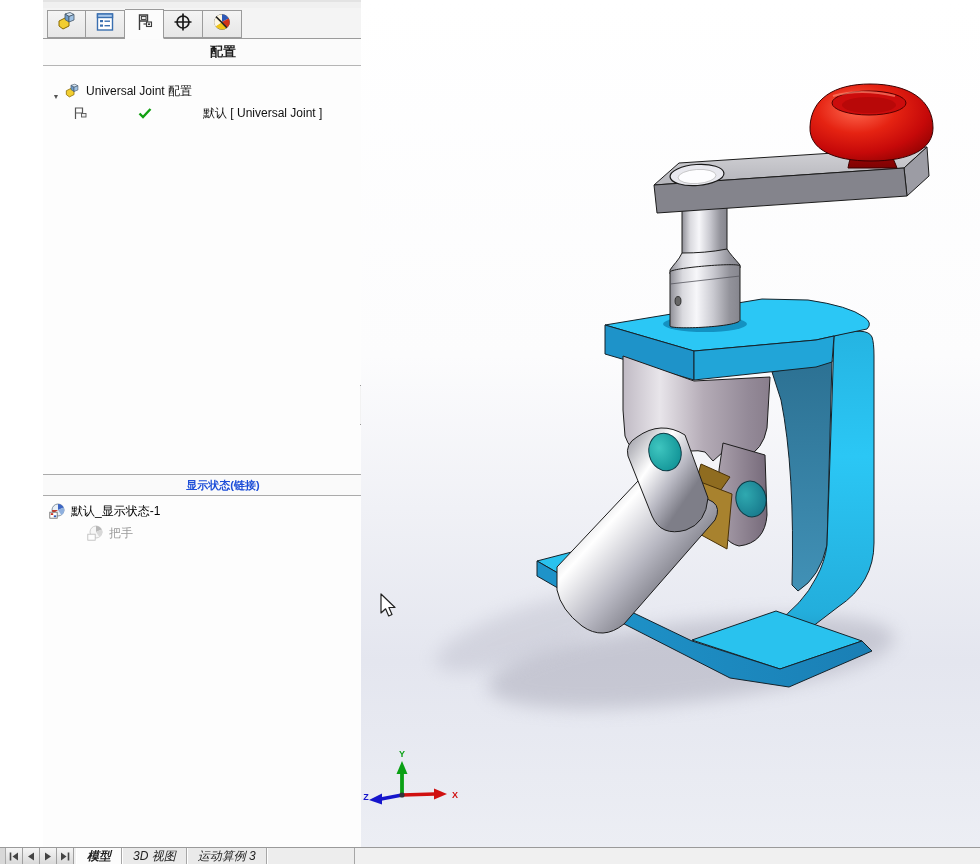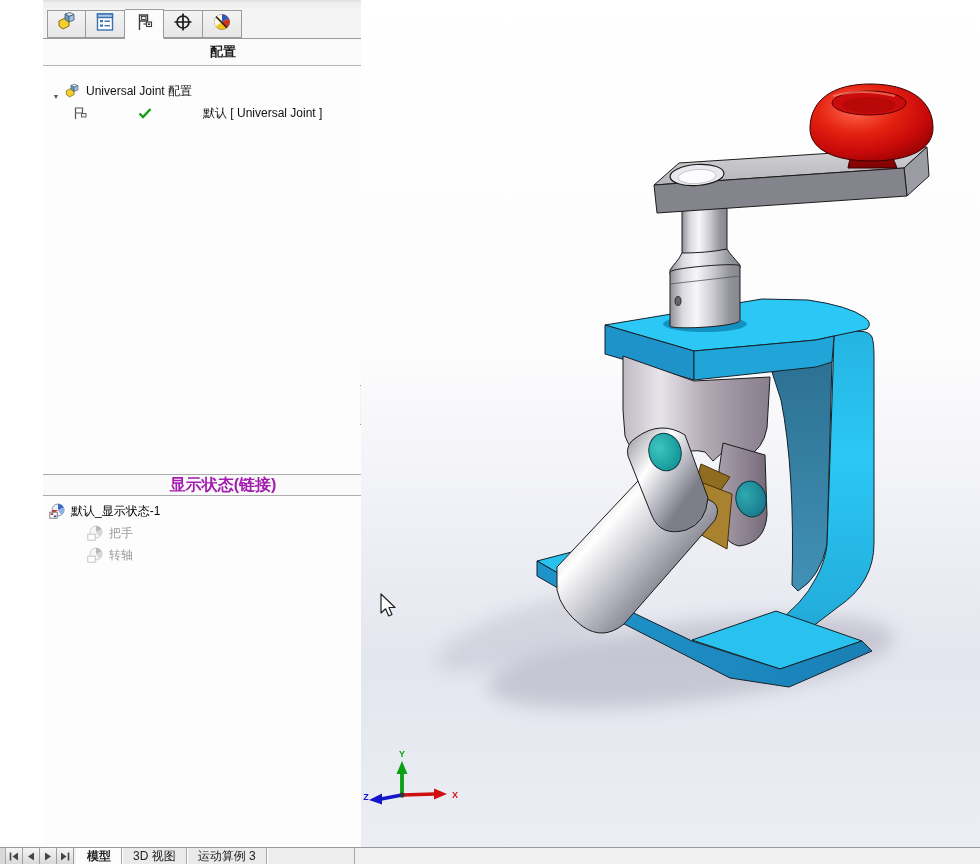--- a/index.html
+++ b/index.html
@@ -17,22 +17,22 @@
     justify-content:center;box-sizing:border-box;}
   .mtab:first-child{border-left-width:1px;}
   .mtab.sel{background:#FCFCFC;border-bottom:1px solid #FCFCFC;height:30px;margin-bottom:-1px;}
   .panel-header{height:26px;line-height:26px;text-align:center;font-size:13px;
     font-weight:bold;color:#1C1C1C;background:#FBFBFB;border-bottom:1px solid #B5B5B5;}
   .tree{padding-top:12px;}
   .trow{display:flex;align-items:flex-end;height:22px;font-size:12px;color:#101010;}
   .trow .arrow{width:14px;text-align:center;font-size:7px;color:#555;margin-left:6px;}
   .trow .ticon{width:19px;height:17px;flex:0 0 auto;margin-right:4px;}
   .trow.child{padding-left:28px;gap:43px;}
-  .ds-header{margin-top:0;height:20px;line-height:20px;text-align:center;font-size:16px;
-    font-weight:bold;color:#a21caf;background:#FAFAFA;border-top:1px solid #ABABAB;
+  .ds-header{margin-top:0;height:20px;line-height:20px;text-align:center;font-size:11px;
+    font-weight:bold;color:#1d4ed8;background:#FAFAFA;border-top:1px solid #ABABAB;
     border-bottom:1px solid #ABABAB;}
   .ds-list{padding-top:4px;}
   .dsrow{display:flex;align-items:center;height:22px;font-size:12px;color:#000000;padding-left:6px;}
   .dsrow .ds-ic{width:17px;height:16px;margin-right:5px;flex:0 0 auto;}
   .dsrow.muted{color:#9B9B9B;padding-left:44px;}
   .dsrow.muted .ds-ic{filter:grayscale(1);opacity:.45;}
 
   
   .splitter{position:absolute;left:360px;top:385px;width:11px;height:40px;
     background:#F2F2F2;border:1px solid #9A9A9A;border-left:none;
@@ -48,21 +48,21 @@
 
   
   .bottombar{position:absolute;left:0;top:847px;width:980px;height:17px;
     background:#F0F0F0;border-top:1px solid #9A9A9A;box-sizing:border-box;
     display:flex;align-items:stretch;font-size:12px;}
   .corner-sq{width:5px;background:#D8D8D8;border-right:1px solid #ABABAB;}
   .navbtn{width:16px;display:flex;align-items:center;justify-content:center;
     background:linear-gradient(#F5F5F5,#D9D9D9);border-right:1px solid #9F9F9F;cursor:default;}
   .btabs{display:flex;margin-left:2px;}
   .btab{padding:0 10px;line-height:16px;color:#222;background:#EAEAEA;
-    border-right:1px solid #A6A6A6;border-left:1px solid #FFF;white-space:nowrap;}
+    border-right:1px solid #A6A6A6;border-left:1px solid #FFF;white-space:nowrap;font-style:italic;}
   .btab.active{background:#FCFCFC;font-weight:bold;}
   .btab.stub{width:66px;background:#EDEDED;}
 </style>
 </head>
 <body>
 
 <div class="app">
 
   <div class="left-panel">
     <div class="panel-topstrip"></div>
@@ -175,31 +175,20 @@
       <div class="dsrow muted">
         <span class="ds-ic">
           <svg width="17" height="16" viewBox="0 0 17 16">
             <circle cx="9" cy="7" r="6" fill="#EAF0F6" stroke="#7A8A99" stroke-width="0.9"></circle>
             <path d="M9,7 L9,1 A6,6 0 0 1 14.6,4.6 Z" fill="#3C66C4"></path>
             <path d="M9,7 L14.6,4.6 A6,6 0 0 1 12.5,12.2 Z" fill="#8FB0DE"></path>
             <rect x="0.8" y="9.2" width="7.4" height="6" fill="#FFF" stroke="#666" stroke-width="0.8"></rect>
           </svg>
         </span>
         <span>把手</span>
-      </div>
-      <div class="dsrow muted">
-        <span class="ds-ic">
-          <svg width="17" height="16" viewBox="0 0 17 16">
-            <circle cx="9" cy="7" r="6" fill="#EAF0F6" stroke="#7A8A99" stroke-width="0.9"></circle>
-            <path d="M9,7 L9,1 A6,6 0 0 1 14.6,4.6 Z" fill="#3C66C4"></path>
-            <path d="M9,7 L14.6,4.6 A6,6 0 0 1 12.5,12.2 Z" fill="#8FB0DE"></path>
-            <rect x="0.8" y="9.2" width="7.4" height="6" fill="#FFF" stroke="#666" stroke-width="0.8"></rect>
-          </svg>
-        </span>
-        <span>转轴</span>
       </div>
     </div>
   </div>
 
   <div class="splitter">
     <div class="grip"></div>
   </div>
 
   <div class="viewport">
     <svg class="scene" width="619" height="847" viewBox="0 0 619 847">

